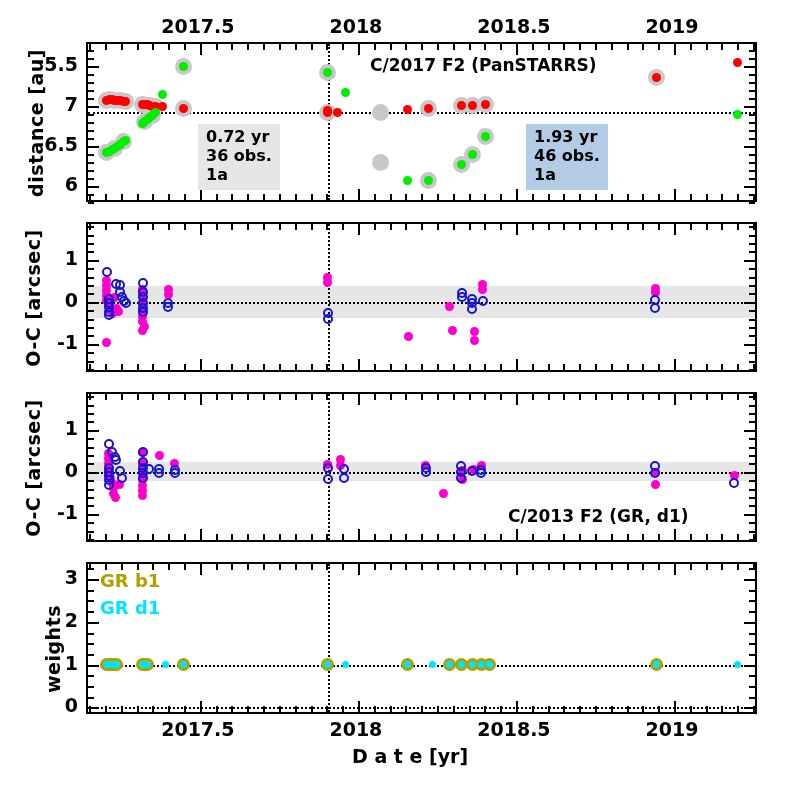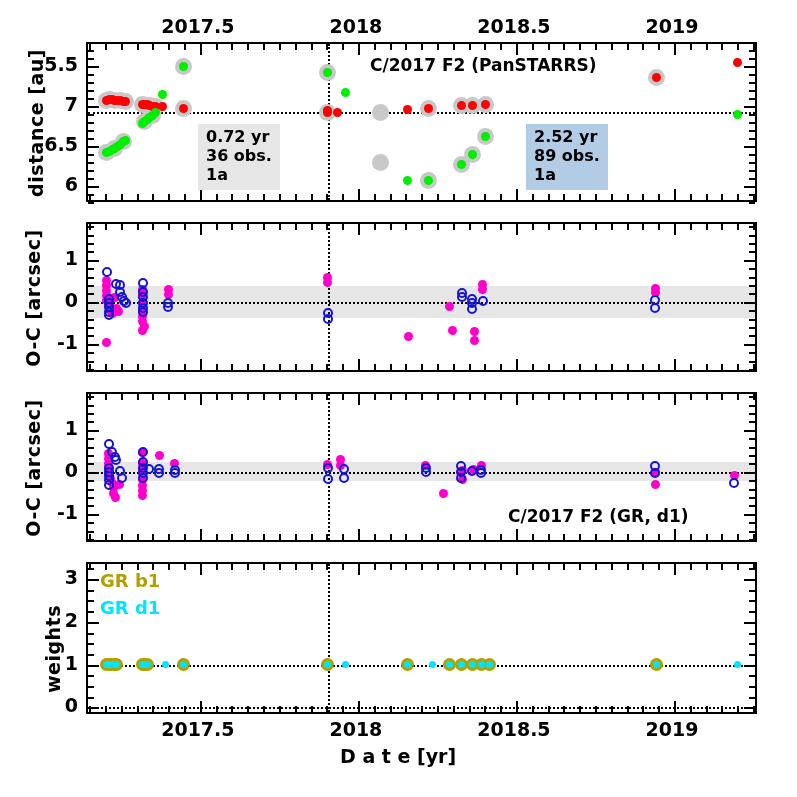--- a/index.html
+++ b/index.html
@@ -248,22 +248,22 @@
       <div class="tick" style="left: 0px; top: 14.4px; height: 2px; width: 6px;"></div>
       <div class="tick" style="right: 0px; top: 14.4px; height: 2px; width: 6px;"></div>
       <div class="tick" style="left: 0px; top: 6.4px; height: 2px; width: 6px;"></div>
       <div class="tick" style="right: 0px; top: 6.4px; height: 2px; width: 6px;"></div>
     </div>
   <div class="ylab" style="left:-44px;top:112px;width:160px;font-size:19px;text-align:center;transform:rotate(-90deg);">distance [au]</div>
   <div class="panel-title" style="left:370px;top:55px;font-size:17px;">C/2017 F2 (PanSTARRS)</div>
   <div class="annbox" id="box-left" style="left:198px;top:124px;font-size:16px;background:#e6e6e6;"><span>0.72 yr</span>
 <span>36 obs.</span>
 <span>1a</span></div>
-  <div class="annbox" id="box-right" style="left:526px;top:124px;font-size:16px;background:#b3cce6;"><span>2.52 yr</span>
-<span>89 obs.</span>
+  <div class="annbox" id="box-right" style="left:526px;top:124px;font-size:16px;background:#b3cce6;"><span>1.93 yr</span>
+<span>46 obs.</span>
 <span>1a</span></div>
 
   <div class="panel" id="p2" style="left:86px;top:222px;width:671px;height:150px;">
     <div class="plotarea" id="p2area">
         <div class="band" style="top: 61.7647px; height: 31.9328px;"></div>
         <div class="hdot" style="top: 77.7311px;"></div>
         <div class="vdot" style="left: 239.891px;"></div>
         <div class="pt magenta" style="left: 14.4637px; top: 52.2227px; width: 9px; height: 9px;"></div>
         <div class="pt magenta" style="left: 14.4637px; top: 57.2647px; width: 9px; height: 9px;"></div>
         <div class="pt magenta" style="left: 14.4637px; top: 62.3067px; width: 9px; height: 9px;"></div>
@@ -644,21 +644,21 @@
       <div class="tick" style="left: 0px; top: 27.3109px; height: 2px; width: 6px;"></div>
       <div class="tick" style="right: 0px; top: 27.3109px; height: 2px; width: 6px;"></div>
       <div class="tick" style="left: 0px; top: 18.9076px; height: 2px; width: 6px;"></div>
       <div class="tick" style="right: 0px; top: 18.9076px; height: 2px; width: 6px;"></div>
       <div class="tick" style="left: 0px; top: 10.5042px; height: 2px; width: 6px;"></div>
       <div class="tick" style="right: 0px; top: 10.5042px; height: 2px; width: 6px;"></div>
       <div class="tick" style="left: 0px; top: 2.10084px; height: 2px; width: 6px;"></div>
       <div class="tick" style="right: 0px; top: 2.10084px; height: 2px; width: 6px;"></div>
     </div>
   <div class="ylab" style="left:-52px;top:457px;width:170px;font-size:19px;text-align:center;transform:rotate(-90deg);">O-C [arcsec]</div>
-  <div class="panel-title" style="left:508px;top:506px;font-size:17px;">C/2017 F2 (GR, d1)</div>
+  <div class="panel-title" style="left:508px;top:506px;font-size:17px;">C/2013 F2 (GR, d1)</div>
 
   <div class="panel" id="p4" style="left:86px;top:562px;width:671px;height:152px;">
     <div class="plotarea" id="p4area">
         <div class="hdot" style="top: 100.62px;"></div>
         <div class="hdot" style="top: 143.437px;"></div>
         <div class="vdot" style="left: 239.891px;"></div>
         <div class="pt olive" style="left: 12.1477px; top: 94.1197px; width: 13px; height: 13px;"></div>
         <div class="pt olive" style="left: 14.6762px; top: 94.1197px; width: 13px; height: 13px;"></div>
         <div class="pt olive" style="left: 17.2047px; top: 94.1197px; width: 13px; height: 13px;"></div>
         <div class="pt olive" style="left: 19.7332px; top: 94.1197px; width: 13px; height: 13px;"></div>
@@ -813,21 +813,21 @@
       <div class="tick" style="right: 0px; top: 4.28169px; height: 2px; width: 6px;"></div>
     </div>
   <div class="ylab" style="left:-2px;top:638px;width:110px;font-size:19px;text-align:center;transform:rotate(-90deg);">weights</div>
   <div class="legend-entry" style="left:100px;top:570px;font-size:18px;color:#b0a000;">
     <span>GR b1</span>
   </div>
   <div class="legend-entry" style="left:100px;top:597px;font-size:18px;color:#00e5ff;">
     <span>GR d1</span>
   </div>
 
-  <div class="xaxislabel" style="left:340px;top:745px;font-size:19px;text-align:center;">D a t e [yr]</div>
+  <div class="xaxislabel" style="left:352px;top:745px;font-size:19px;text-align:center;">D a t e [yr]</div>
 
   <div id="overlay">
       <div class="ytick" style="left: 8px; top: 53.4px; width: 70px; font-size: 19px;">5.5</div>
       <div class="ytick" style="left: 8px; top: 93.4px; width: 70px; font-size: 19px;">7</div>
       <div class="ytick" style="left: 8px; top: 133.4px; width: 70px; font-size: 19px;">6.5</div>
       <div class="ytick" style="left: 8px; top: 173.4px; width: 70px; font-size: 19px;">6</div>
       <div class="ytick" style="left: 8px; top: 246.714px; width: 70px; font-size: 19px;">1</div>
       <div class="ytick" style="left: 8px; top: 288.731px; width: 70px; font-size: 19px;">0</div>
       <div class="ytick" style="left: 8px; top: 330.748px; width: 70px; font-size: 19px;">-1</div>
       <div class="ytick" style="left: 8px; top: 416.714px; width: 70px; font-size: 19px;">1</div>

